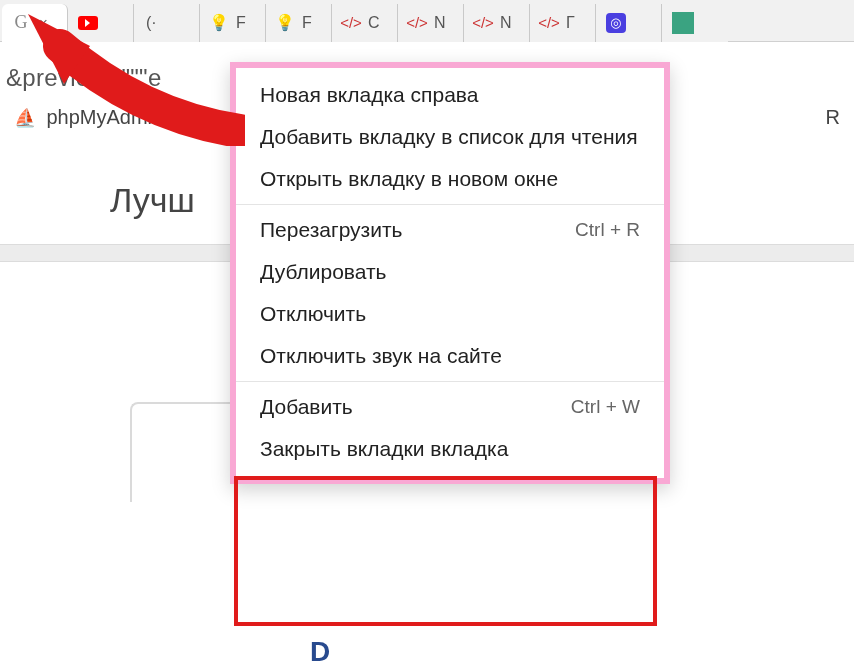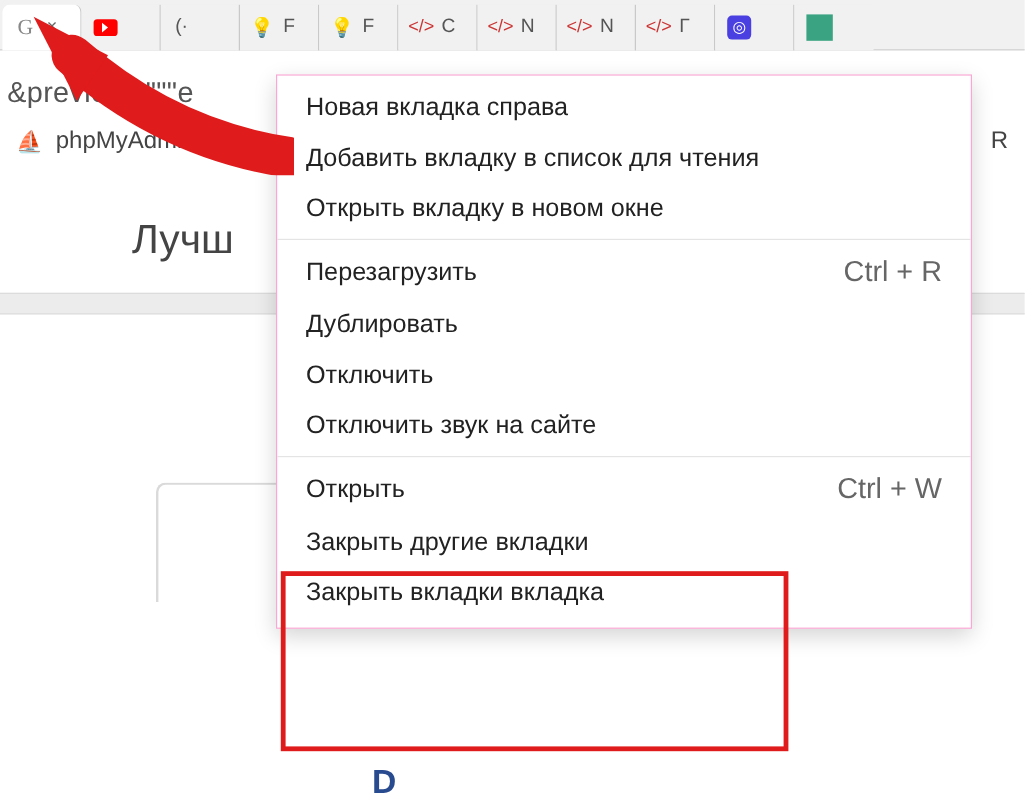--- a/index.html
+++ b/index.html
@@ -99,37 +99,37 @@
     border-top: 2px solid #dadada;
     border-left: 2px solid #dadada;
     border-top-left-radius: 8px;
   }
 
   
   .context-menu {
     position: absolute;
     left: 230px;
     top: 62px;
-    width: 580px;
+    width: 440px;
     background: #fff;
-    border: 1px solid #f9a8d4;
+    border: 6px solid #f9a8d4;
     box-shadow: 0 6px 18px rgba(0,0,0,0.18);
     padding: 6px 0 8px 0;
     z-index: 50;
   }
   .menu-item {
     display: flex;
     justify-content: space-between;
     align-items: center;
     padding: 9px 24px 9px 24px;
     font-size: 21px;
     color: #222;
     white-space: nowrap;
   }
-  .menu-item .sc { color:#666; font-size:24px; }
+  .menu-item .sc { color:#666; font-size:19px; }
   .menu-sep {
     height: 1px;
     background: #e4e4e4;
     margin: 4px 0;
   }
   .highlight-box {
     position: absolute;
     border: 4px solid #e01b1b;
     left: 234px;
     top: 476px;
@@ -243,25 +243,22 @@
   <div class="menu-item">
     <span>Отключить</span>
   </div>
   <div class="menu-item">
     <span>Отключить звук на сайте</span>
   </div>
 
   <div class="menu-sep"></div>
 
   <div class="menu-item">
-    <span>Открыть</span>
+    <span>Добавить</span>
     <span class="sc">Ctrl + W</span>
-  </div>
-  <div class="menu-item">
-    <span>Закрыть другие вкладки</span>
   </div>
   <div class="menu-item">
     <span>Закрыть вкладки вкладка</span>
   </div>
 </div>
 
 <div class="highlight-box"></div>
 
 <svg class="arrow" viewBox="0 0 255 140">
   <defs>

